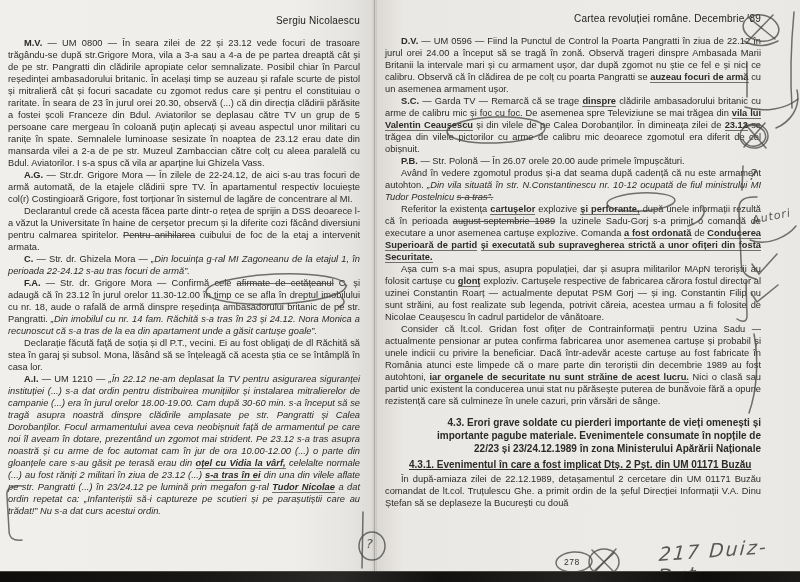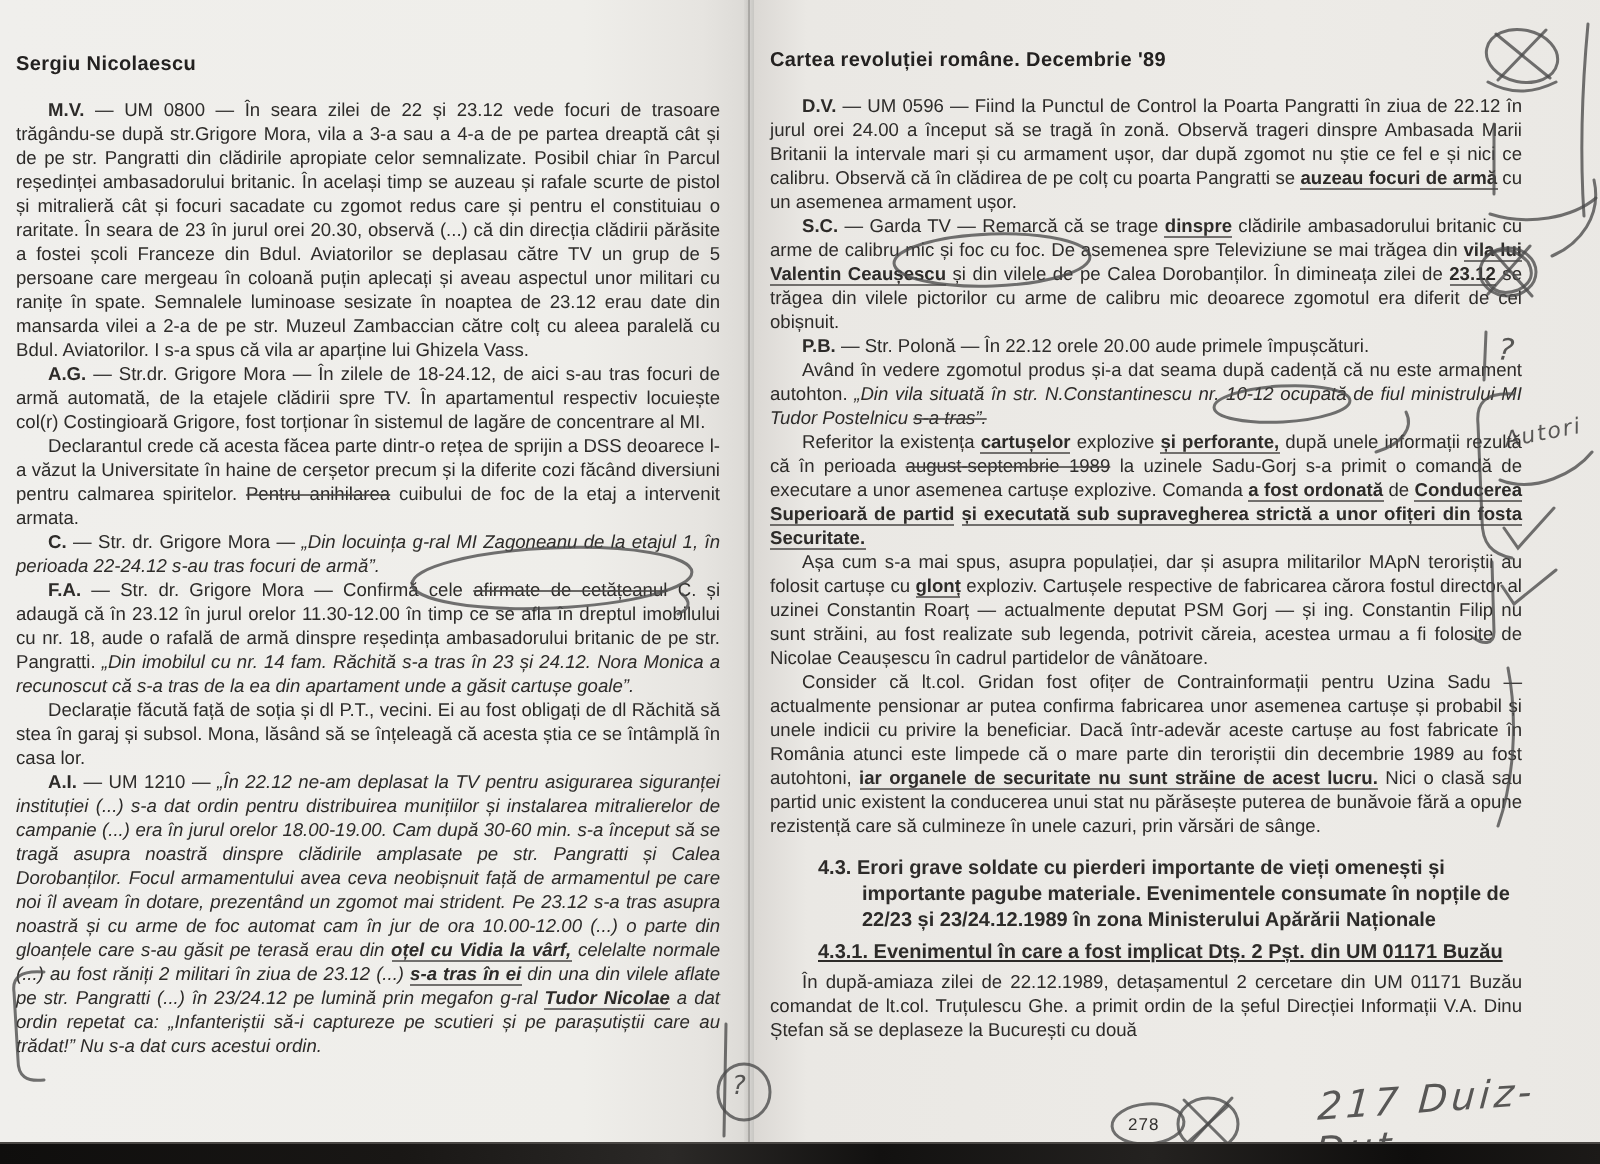--- a/index.html
+++ b/index.html
@@ -13,66 +13,66 @@
   .page-left{left:0;width:374px;padding:14px 14px 0 8px;
     background:linear-gradient(90deg,#f0efec 0%,#efeeea 78%,#e6e4e0 94%,#dcdad6 100%);}
   .page-right{left:377px;width:440px;padding:12px 56px 0 8px;
     background:linear-gradient(90deg,#dbd8d4 0%,#eae8e4 6%,#edebe7 60%,#eae8e4 100%);}
   .gutter{position:absolute;left:372px;top:0;width:22px;height:574px;
     background:linear-gradient(90deg,rgba(0,0,0,0.02) 0%,rgba(0,0,0,0.18) 30%,rgba(60,55,50,0.55) 62%,rgba(0,0,0,0.18) 78%,rgba(0,0,0,0.04) 100%);}
   .gutter-line{position:absolute;left:374px;top:0;width:1px;height:574px;background:rgba(90,86,82,0.35);}
   .bottom-edge{position:absolute;left:0;bottom:0;width:800px;height:10px;
     background:linear-gradient(90deg,#0f0e0d 0%,#191715 25%,#2b2927 42%,#121110 55%,#242220 72%,#0f0e0d 88%,#1c1a18 100%);
     border-top:1px solid #4a4744;}
-  .page-hdr{text-align:left;font-weight:bold;font-size:10px;line-height:14px;margin:12px 0 9px 0;letter-spacing:.2px;color:#232120;}
+  .page-hdr{text-align:right;font-weight:normal;font-size:10px;line-height:14px;margin:0 0 9px 0;letter-spacing:.2px;color:#232120;}
   .para{margin:0;text-align:justify;font-size:9.3px;line-height:12px;text-indent:16px;}
   .para span{white-space:normal;}
   .b{font-weight:bold;margin-top:22px;}
   .i{font-style:italic;}
   .u{border-bottom:1.4px solid rgba(72,70,68,0.75);font-weight:bold;}
   .s{text-decoration:line-through;text-decoration-color:rgba(72,70,68,0.8);margin-top:21px;}
-  .heading1{margin:9px 0 2px 24px;padding-left:22px;text-indent:-22px;text-align:left;
+  .heading1{margin:9px 0 2px 24px;padding-left:22px;text-indent:-22px;text-align:right;
     font-weight:bold;font-size:10px;line-height:13px;}
   .heading2{margin:3px 0 2px 0;text-indent:24px;text-align:left;font-weight:bold;font-size:10px;line-height:13px;text-decoration:underline;}
   .overlay{position:absolute;left:0;top:0;width:800px;height:582px;pointer-events:none;}
   .overlay path,.overlay ellipse,.overlay line{fill:none;stroke:#4a4a4a;stroke-width:1.5;stroke-linecap:round;opacity:.78;}
   .hand{position:absolute;color:#3f3e3d;font-family:"DejaVu Sans",sans-serif;font-style:italic;opacity:.85;}
   .hand-q-left{left:366px;top:536px;font-size:13px;}
   .hand-q-right{left:749px;top:166px;font-size:15px;transform:rotate(6deg);}
   .hand-autori{left:752px;top:210px;font-size:11px;letter-spacing:1px;transform:rotate(-11deg);}
   .hand-bottom{left:658px;top:538px;font-size:19px;letter-spacing:2px;transform:rotate(-4deg) skewX(-8deg);}
   .printed-pagenum{position:absolute;left:564px;top:557px;font-size:8.5px;color:#33312f;letter-spacing:.5px;}
 </style>
 </head>
 <body>
 
 <div class="scan">
 
   <div class="page page-left">
     <p class="page-hdr">Sergiu Nicolaescu</p>
     <div id="left-body">
         <p class="para"><span class="b">M.V.</span><span> — UM 0800 — În seara zilei de 22 și 23.12 vede focuri de trasoare trăgându-se după str.Grigore Mora, vila a 3-a sau a 4-a de pe partea dreaptă cât și de pe str. Pangratti din clădirile apropiate celor semnalizate. Posibil chiar în Parcul reședinței ambasadorului britanic. În același timp se auzeau și rafale scurte de pistol și mitralieră cât și focuri sacadate cu zgomot redus care și pentru el constituiau o raritate. În seara de 23 în jurul orei 20.30, observă (...) că din direcția clădirii părăsite a fostei școli Franceze din Bdul. Aviatorilor se deplasau către TV un grup de 5 persoane care mergeau în coloană puțin aplecați și aveau aspectul unor militari cu ranițe în spate. Semnalele luminoase sesizate în noaptea de 23.12 erau date din mansarda vilei a 2-a de pe str. Muzeul Zambaccian către colț cu aleea paralelă cu Bdul. Aviatorilor. I s-a spus că vila ar aparține lui Ghizela Vass.</span></p>
-        <p class="para"><span class="b">A.G.</span><span> — Str.dr. Grigore Mora — În zilele de 18-24.12, de aici s-au tras focuri de armă automată, de la etajele clădirii spre TV. În apartamentul respectiv locuiește col(r) Costingioară Grigore, fost torționar în sistemul de lagăre de concentrare al MI.</span></p>
+        <p class="para"><span class="b">A.G.</span><span> — Str.dr. Grigore Mora — În zilele de 22-24.12, de aici s-au tras focuri de armă automată, de la etajele clădirii spre TV. În apartamentul respectiv locuiește col(r) Costingioară Grigore, fost torționar în sistemul de lagăre de concentrare al MI.</span></p>
         <p class="para"><span>Declarantul crede că acesta făcea parte dintr-o rețea de sprijin a DSS deoarece l-a văzut la Universitate în haine de cerșetor precum și la diferite cozi făcând diversiuni pentru calmarea spiritelor. </span><span class="s">Pentru anihilarea</span><span> cuibului de foc de la etaj a intervenit armata.</span></p>
-        <p class="para"><span class="b">C.</span><span> — Str. dr. Grigore Mora — </span><span class="i">„Din locuința g-ral MI Zagoneanu de la etajul 1, în perioada 22-24.12 s-au tras focuri de armă”.</span></p>
+        <p class="para"><span class="b">C.</span><span> — Str. dr. Ghizela Mora — </span><span class="i">„Din locuința g-ral MI Zagoneanu de la etajul 1, în perioada 22-24.12 s-au tras focuri de armă”.</span></p>
         <p class="para"><span class="b">F.A.</span><span> — Str. dr. Grigore Mora — Confirmă cele </span><span class="s">afirmate de cetățeanul</span><span> C. și adaugă că în 23.12 în jurul orelor 11.30-12.00 în timp ce se afla în dreptul imobilului cu nr. 18, aude o rafală de armă dinspre reședința ambasadorului britanic de pe str. Pangratti. </span><span class="i">„Din imobilul cu nr. 14 fam. Răchită s-a tras în 23 și 24.12. Nora Monica a recunoscut că s-a tras de la ea din apartament unde a găsit cartușe goale”.</span></p>
         <p class="para"><span>Declarație făcută față de soția și dl P.T., vecini. Ei au fost obligați de dl Răchită să stea în garaj și subsol. Mona, lăsând să se înțeleagă că acesta știa ce se întâmplă în casa lor.</span></p>
         <p class="para"><span class="b">A.I.</span><span> — UM 1210 — </span><span class="i">„În 22.12 ne-am deplasat la TV pentru asigurarea siguranței instituției (...) s-a dat ordin pentru distribuirea munițiilor și instalarea mitralierelor de campanie (...) era în jurul orelor 18.00-19.00. Cam după 30-60 min. s-a început să se tragă asupra noastră dinspre clădirile amplasate pe str. Pangratti și Calea Dorobanților. Focul armamentului avea ceva neobișnuit față de armamentul pe care noi îl aveam în dotare, prezentând un zgomot mai strident. Pe 23.12 s-a tras asupra noastră și cu arme de foc automat cam în jur de ora 10.00-12.00 (...) o parte din gloanțele care s-au găsit pe terasă erau din </span><span class="i u">oțel cu Vidia la vârf,</span><span class="i"> celelalte normale (...) au fost răniți 2 militari în ziua de 23.12 (...) </span><span class="i u">s-a tras în ei</span><span class="i"> din una din vilele aflate pe str. Pangratti (...) în 23/24.12 pe lumină prin megafon g-ral </span><span class="i u">Tudor Nicolae</span><span class="i"> a dat ordin repetat ca: „Infanteriștii să-i captureze pe scutieri și pe parașutiștii care au trădat!” Nu s-a dat curs acestui ordin.</span></p>
       </div>
   </div>
 
   <div class="gutter"></div>
   <div class="gutter-line"></div>
 
   <div class="page page-right">
     <p class="page-hdr">Cartea revoluției române. Decembrie '89</p>
     <div id="right-body">
         <p class="para"><span class="b">D.V.</span><span> — UM 0596 — Fiind la Punctul de Control la Poarta Pangratti în ziua de 22.12 în jurul orei 24.00 a început să se tragă în zonă. Observă trageri dinspre Ambasada Marii Britanii la intervale mari și cu armament ușor, dar după zgomot nu știe ce fel e și nici ce calibru. Observă că în clădirea de pe colț cu poarta Pangratti se </span><span class="u">auzeau focuri de armă</span><span> cu un asemenea armament ușor.</span></p>
         <p class="para"><span class="b">S.C.</span><span> — Garda TV — Remarcă că se trage </span><span class="u">dinspre</span><span> clădirile ambasadorului britanic cu arme de calibru mic și foc cu foc. De asemenea spre Televiziune se mai trăgea din </span><span class="u">vila lui Valentin Ceaușescu</span><span> și din vilele de pe Calea Dorobanților. În dimineața zilei de </span><span class="u">23.12</span><span> se trăgea din vilele pictorilor cu arme de calibru mic deoarece zgomotul era diferit de cel obișnuit.</span></p>
-        <p class="para"><span class="b">P.B.</span><span> — Str. Polonă — În 22.12 orele 20.00 aude primele împușcături.</span></p>
+        <p class="para"><span class="b">P.B.</span><span> — Str. Polonă — În 26.07 orele 20.00 aude primele împușcături.</span></p>
         <p class="para"><span>Având în vedere zgomotul produs și-a dat seama după cadență că nu este armament autohton. </span><span class="i">„Din vila situată în str. N.Constantinescu nr. 10-12 ocupată de fiul ministrului MI Tudor Postelnicu </span><span class="i s">s-a tras”.</span></p>
         <p class="para"><span>Referitor la existența </span><span class="u">cartușelor</span><span> explozive </span><span class="u">și perforante,</span><span> după unele informații rezultă că în perioada </span><span class="s">august-septembrie 1989</span><span> la uzinele Sadu-Gorj s-a primit o comandă de executare a unor asemenea cartușe explozive. Comanda </span><span class="u">a fost ordonată</span><span> de </span><span class="u">Conducerea Superioară de partid</span><span> </span><span class="u">și executată sub supravegherea strictă a unor ofițeri din fosta Securitate.</span></p>
         <p class="para"><span>Așa cum s-a mai spus, asupra populației, dar și asupra militarilor MApN teroriștii au folosit cartușe cu </span><span class="u">glonț</span><span> exploziv. Cartușele respective de fabricarea cărora fostul director al uzinei Constantin Roarț — actualmente deputat PSM Gorj — și ing. Constantin Filip nu sunt străini, au fost realizate sub legenda, potrivit căreia, acestea urmau a fi folosite de Nicolae Ceaușescu în cadrul partidelor de vânătoare.</span></p>
         <p class="para"><span>Consider că lt.col. Gridan fost ofițer de Contrainformații pentru Uzina Sadu — actualmente pensionar ar putea confirma fabricarea unor asemenea cartușe și probabil și unele indicii cu privire la beneficiar. Dacă într-adevăr aceste cartușe au fost fabricate în România atunci este limpede că o mare parte din teroriștii din decembrie 1989 au fost autohtoni, </span><span class="u">iar organele de securitate nu sunt străine de acest lucru.</span><span> Nici o clasă sau partid unic existent la conducerea unui stat nu părăsește puterea de bunăvoie fără a opune rezistență care să culmineze în unele cazuri, prin vărsări de sânge.</span></p>
         <p class="para heading1"><span class="b">4.3. Erori grave soldate cu pierderi importante de vieți omenești și importante pagube materiale. Evenimentele consumate în nopțile de 22/23 și 23/24.12.1989 în zona Ministerului Apărării Naționale</span></p>
         <p class="para heading2"><span class="b">4.3.1. Evenimentul în care a fost implicat Dtș. 2 Pșt. din UM 01171 Buzău</span></p>
         <p class="para"><span>În după-amiaza zilei de 22.12.1989, detașamentul 2 cercetare din UM 01171 Buzău comandat de lt.col. Truțulescu Ghe. a primit ordin de la șeful Direcției Informații V.A. Dinu Ștefan să se deplaseze la București cu două</span></p>
       </div>
   </div>
 

